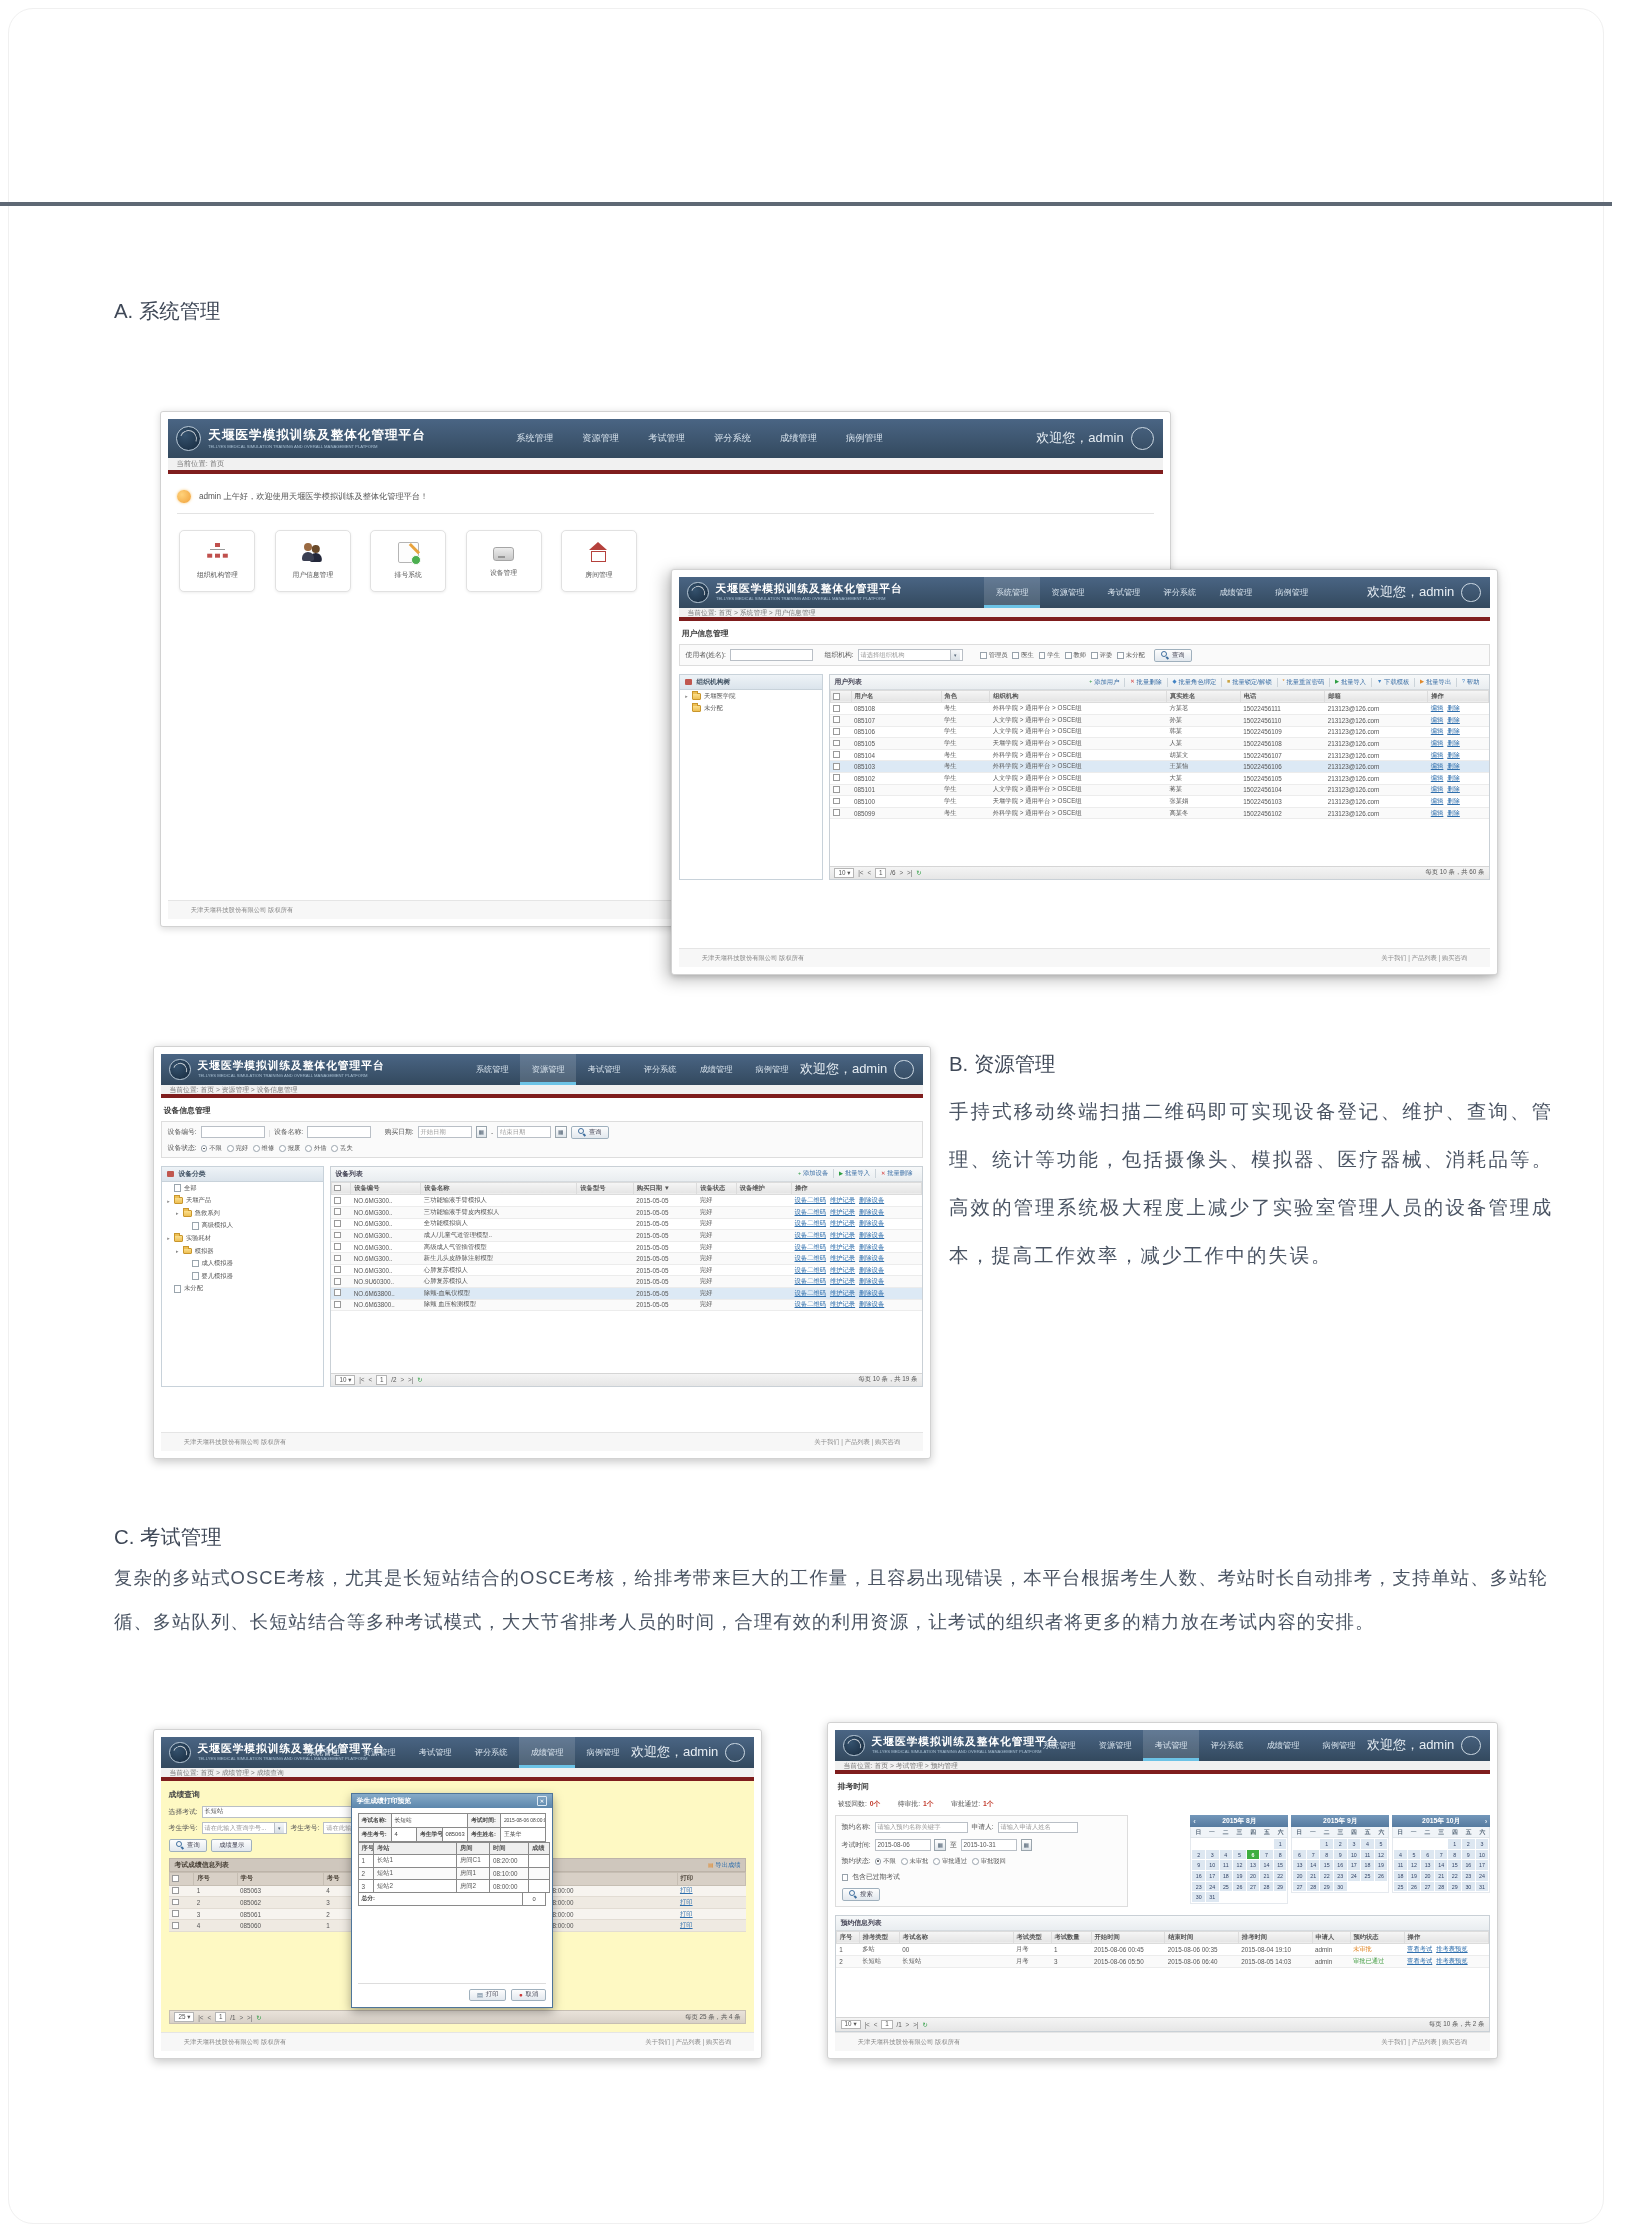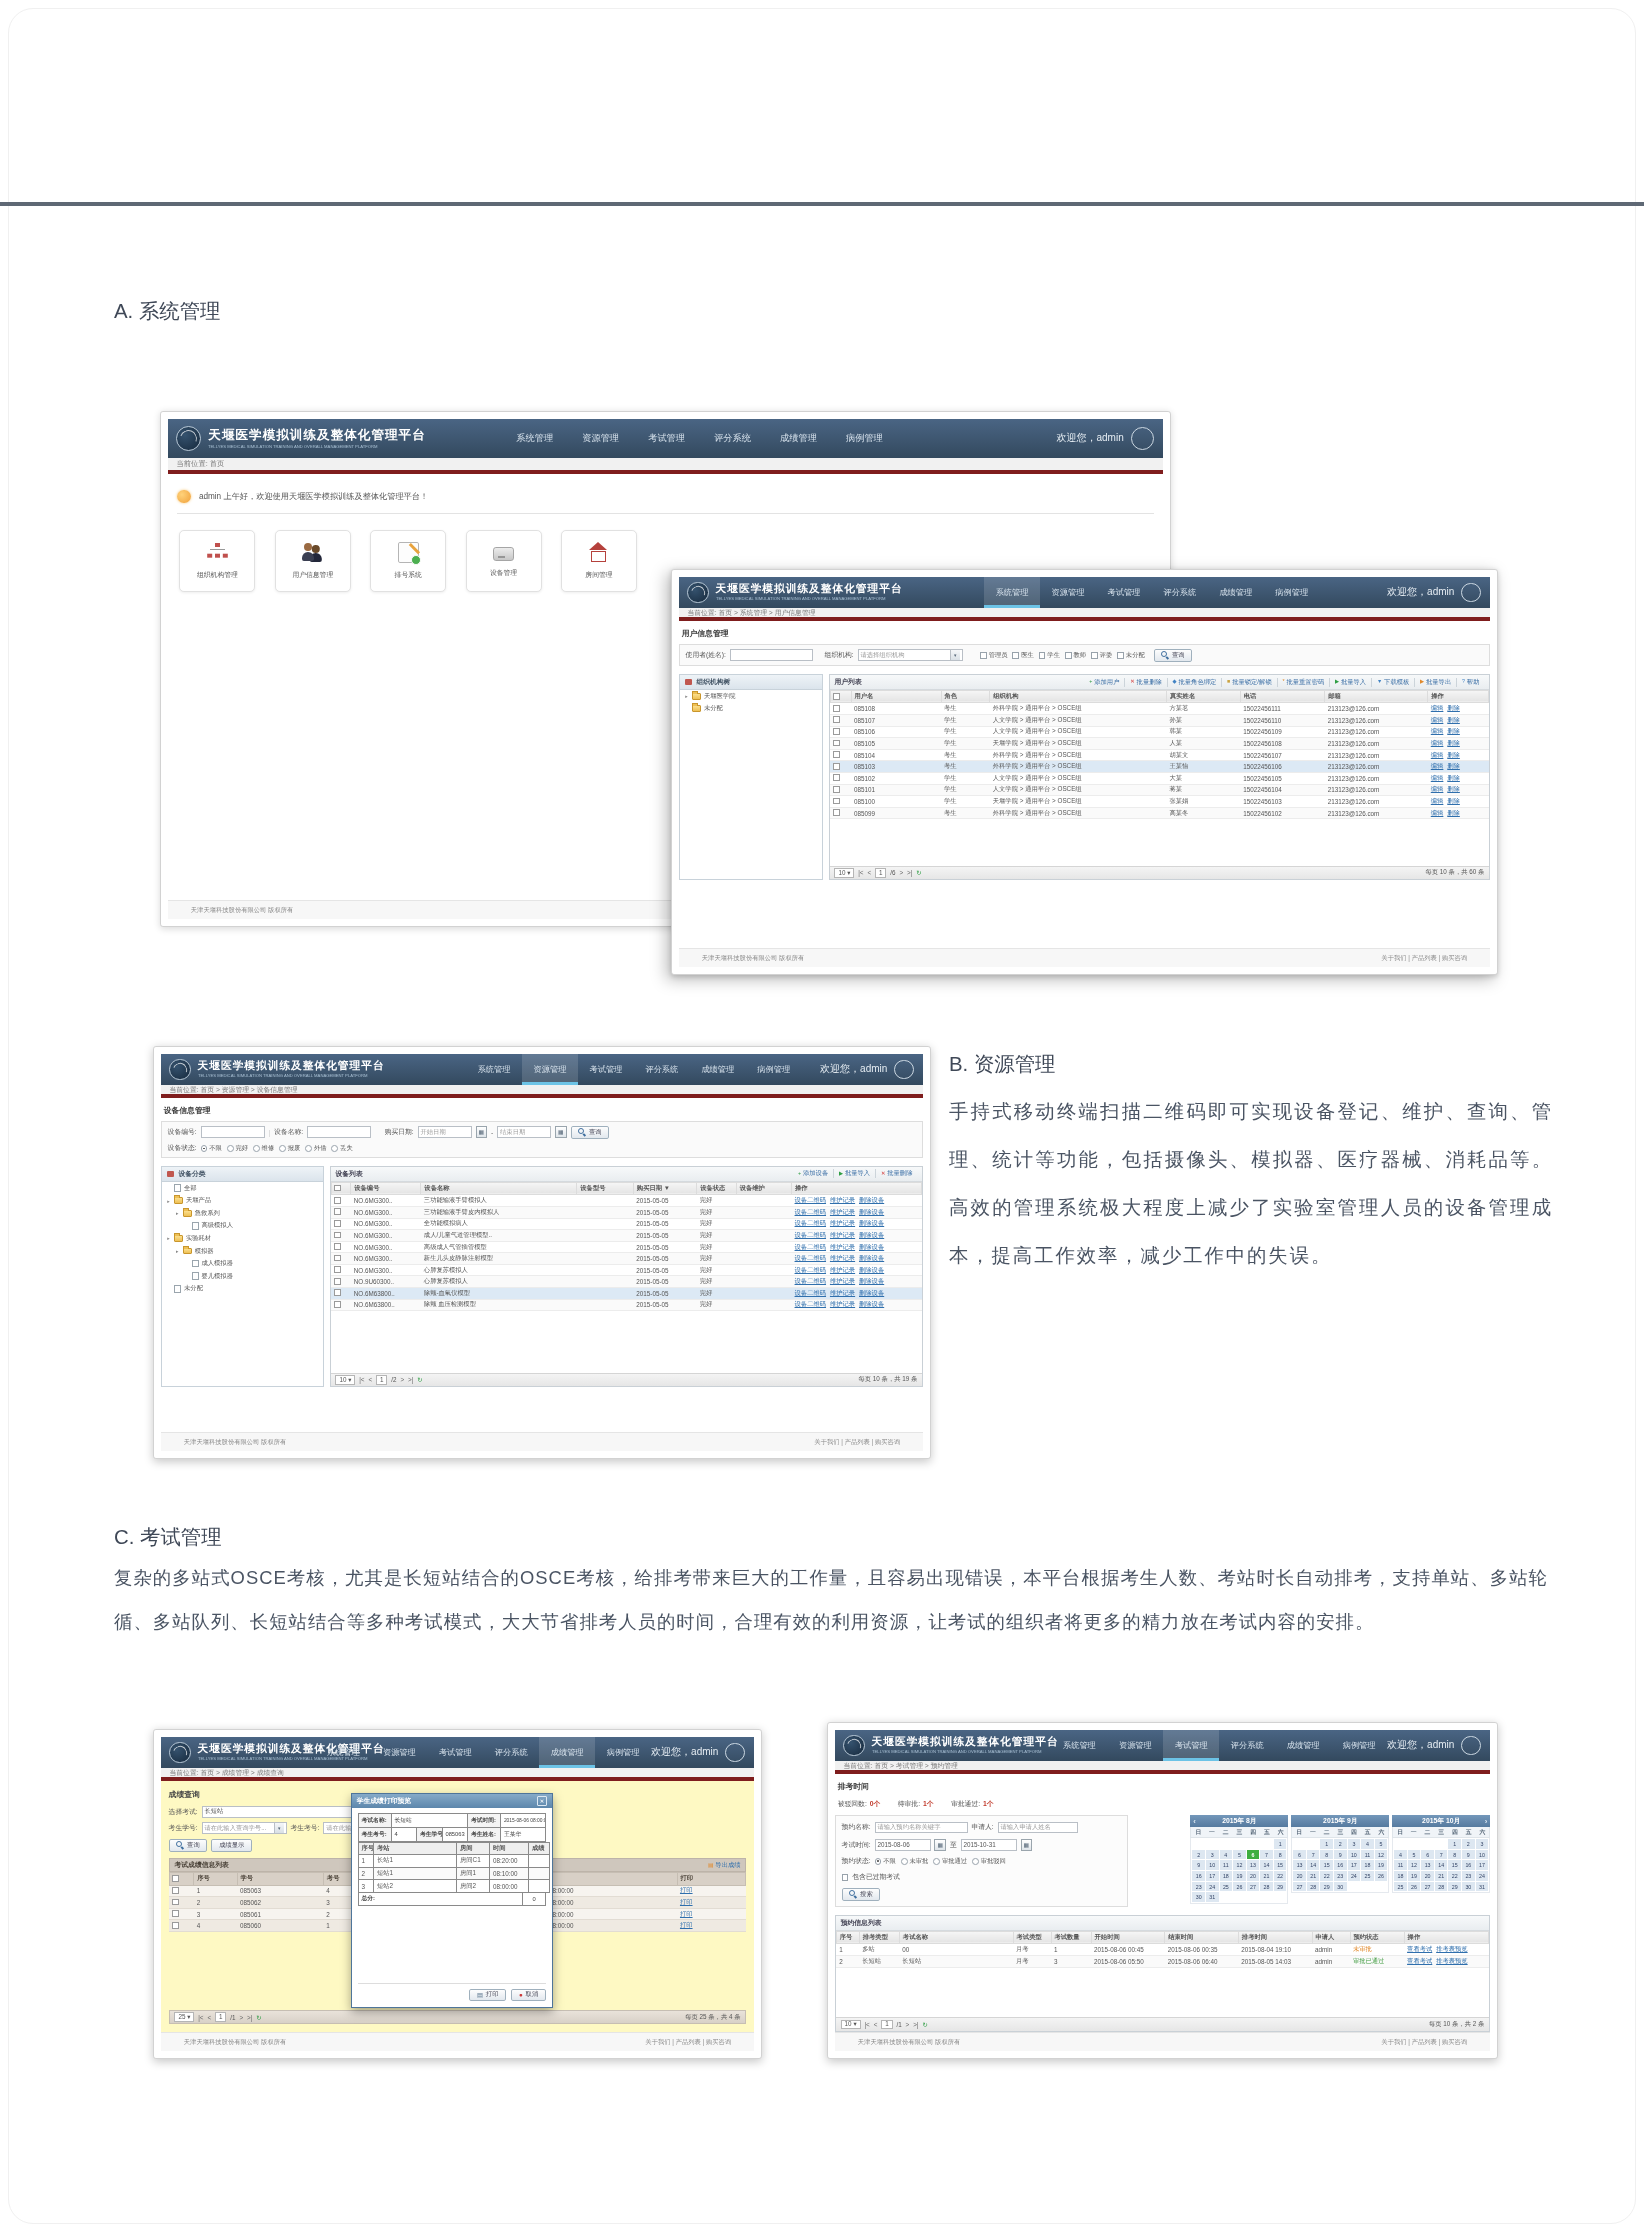--- a/index.html
+++ b/index.html
@@ -1,17 +1,17 @@
 <!DOCTYPE html>
 <html><head>
 <meta charset="utf-8">
 <style>
 html,body{margin:0;padding:0;background:#fff;}
 .canvas{position:relative;width:1612px;height:2232px;background:#fff;overflow:hidden;
-  font-family:"Liberation Sans","DejaVu Sans",sans-serif;padding-left:32px;}
+  font-family:"Liberation Sans","DejaVu Sans",sans-serif;}
 .pageframe{position:absolute;inset:7.8px;border:1.9px solid #f0f0f0;border-radius:25px;pointer-events:none;}
 .toprule{position:absolute;left:0;right:0;top:202px;height:3.9px;background:#5e6874;}
 .sech{position:absolute;margin:0;font-size:20.4px;font-weight:500;color:#3f4857;}
 .secp{position:absolute;margin:0;font-size:18.4px;color:#4a5463;line-height:44px;letter-spacing:1px;text-align:justify;}
 .secp.b{font-size:19.4px;line-height:48px;letter-spacing:1.9px;}
 
 
 .shot{position:absolute;background:#fff;border:1px solid #d2d2d2;border-radius:2.9px;
   box-shadow:0 2.9px 9.7px rgba(0,0,0,.22);padding:6.8px;display:flex;flex-direction:column;box-sizing:border-box;}
 .shot *{box-sizing:border-box;}
@@ -26,21 +26,21 @@
   border-left-color:transparent;border-bottom-color:transparent;border-radius:50%;transform:rotate(-25deg);}
 .tblock{margin-left:6.8px;display:flex;flex-direction:column;min-width:0;}
 .ttl{font-size:10.7px;color:#fff;font-weight:bold;letter-spacing:1px;white-space:nowrap;}
 .big .ttl{font-size:12.6px;}
 .sub{font-size:5.8px;color:#a9c0d4;transform:scale(.72);transform-origin:left center;white-space:nowrap;}
 .msnav{display:flex;height:100%;margin-left:33px;}
 .big .msnav{margin-left:58px;}
 .msnav span{display:flex;align-items:center;height:100%;padding:0 11.6px;font-size:8.2px;color:#d9e4ee;white-space:nowrap;cursor:pointer;}
 .big .msnav span{font-size:9.2px;padding:0 14.6px;}
 .msnav span.act{background:rgba(255,255,255,.14);box-shadow:inset 0 -2.9px 0 #6cc3e6;}
-.wel{margin-left:auto;font-size:10px;color:#e6edf3;white-space:nowrap;}
+.wel{margin-left:auto;font-size:13px;color:#e6edf3;white-space:nowrap;}
 .ava{width:19.4px;height:19.4px;border:1px solid #ccd8e2;border-radius:50%;margin:0 9.7px 0 6.8px;flex:0 0 auto;}
 .big .ava{width:23px;height:23px;}
 
 .crumb{height:13.6px;background:#f1f1f1;border-bottom:4px solid #7f1d1d;font-size:6.8px;color:#777;
   display:flex;align-items:center;padding:0 8.7px;flex:0 0 auto;}
 .big .crumb{height:16.5px;font-size:7.3px;}
 .msfoot{margin-top:auto;height:19.4px;background:#f7f7f7;border-top:1px solid #e5e5e5;display:flex;
   align-items:center;font-size:6.3px;color:#8a8a8a;padding:0 23px;flex:0 0 auto;}
 .flinks{margin-left:auto;color:#8a8a8a;}
 

